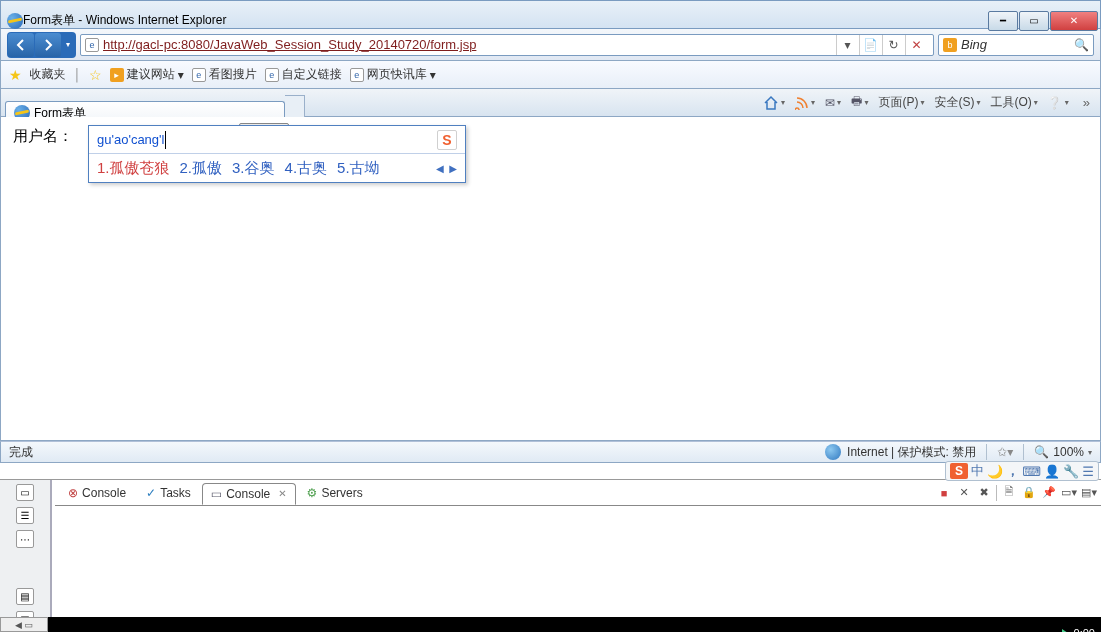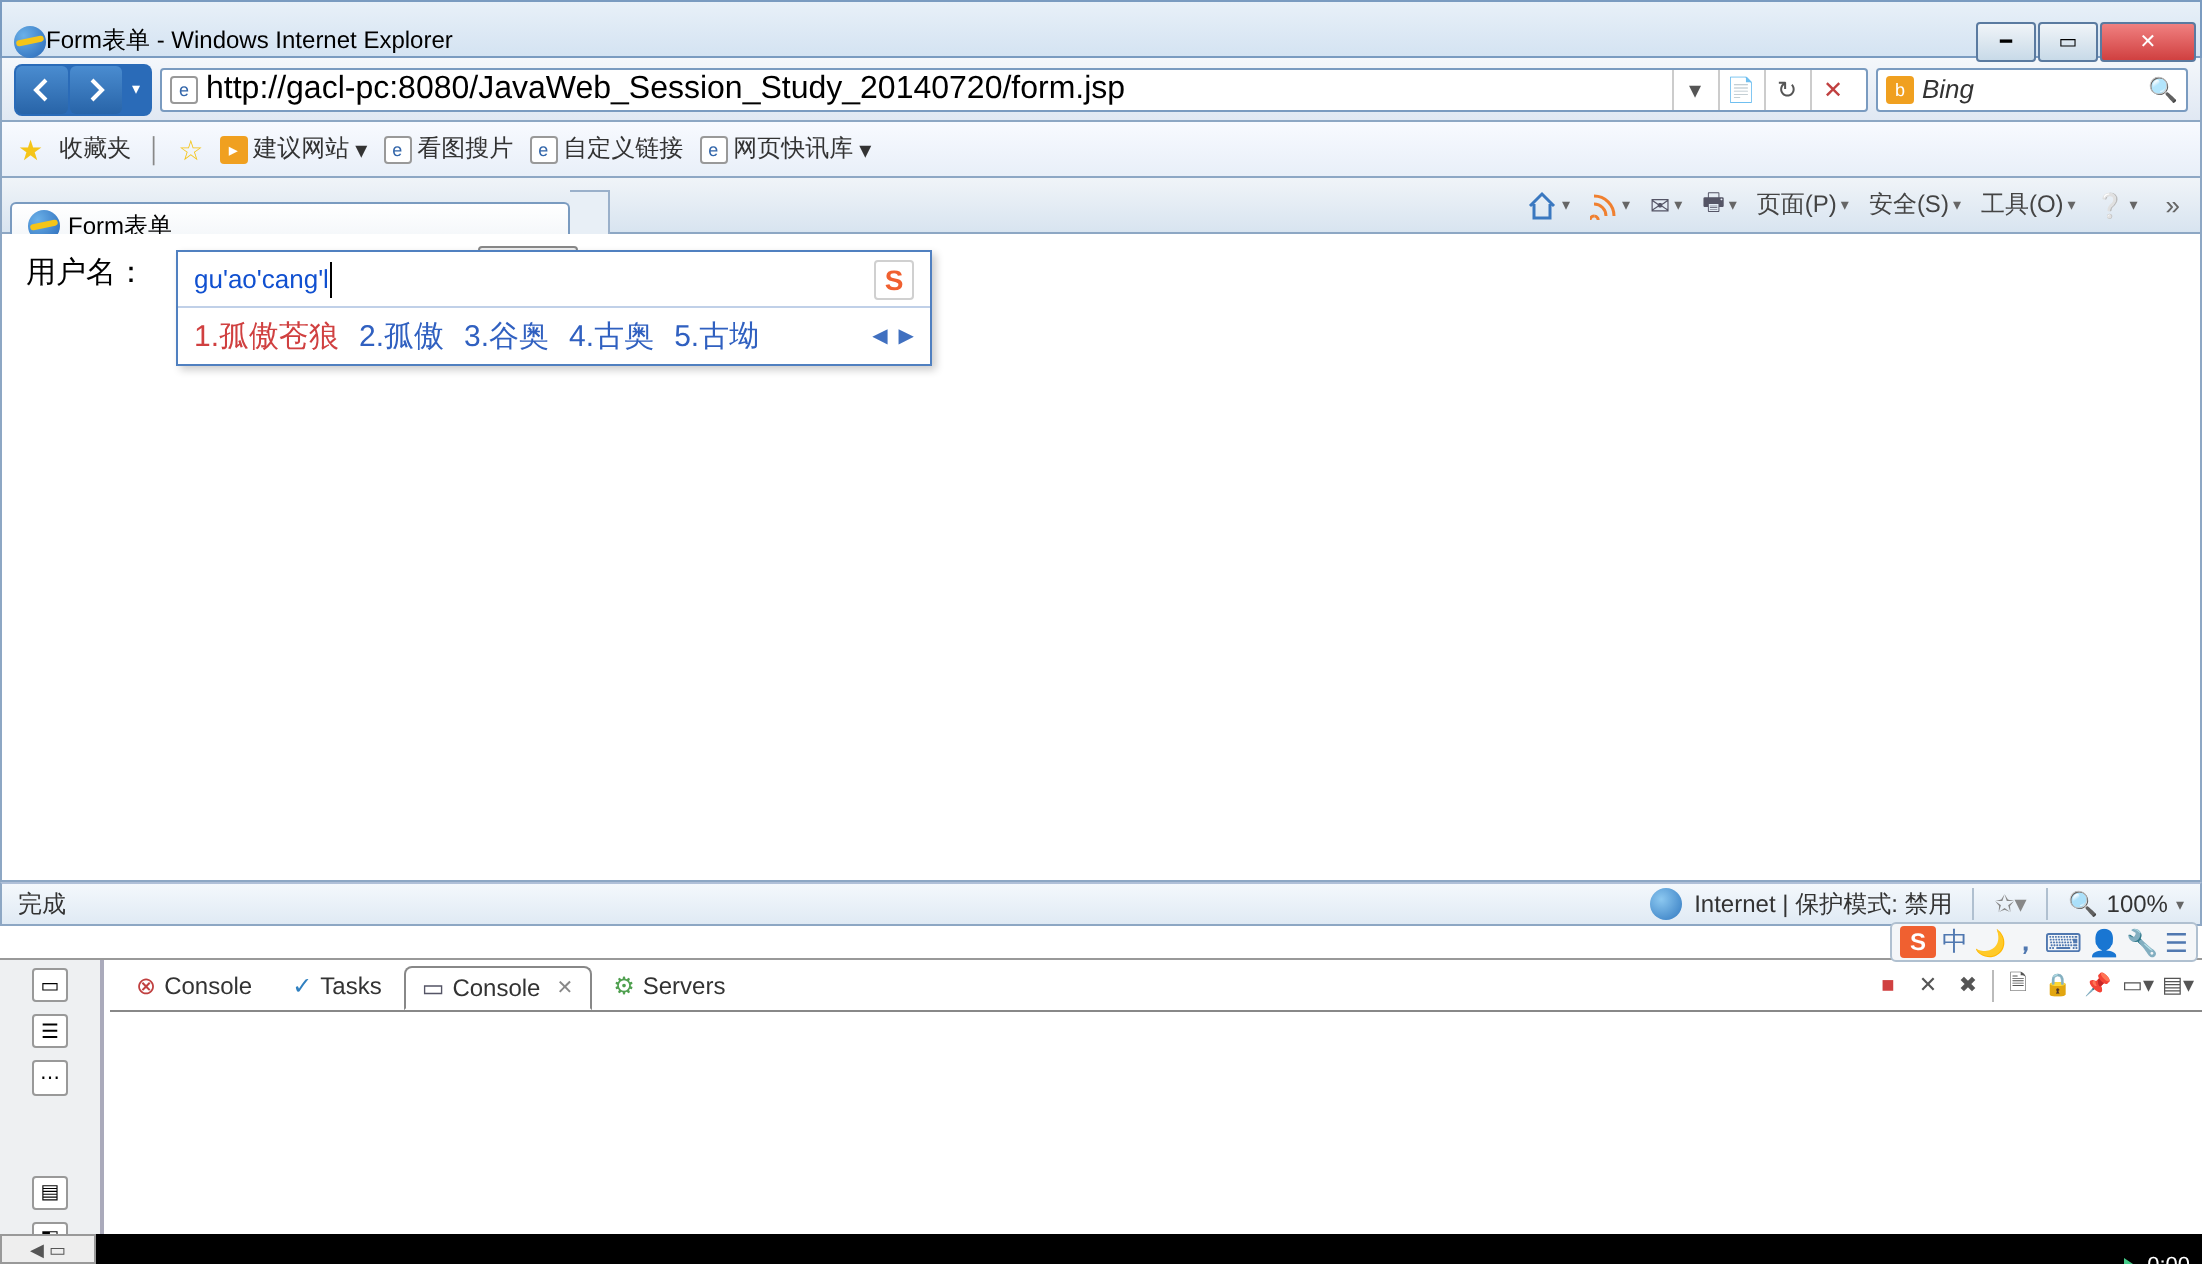--- a/index.html
+++ b/index.html
@@ -12,21 +12,21 @@
 .winbtn { width: 30px; height: 20px; border: 1px solid #5a7aa0; border-radius: 2px; display: flex; align-items: center; justify-content: center; font-size: 10px; background: linear-gradient(#f0f4f8,#c8dae8); margin-left: 1px; }
 .winbtn.close { background: linear-gradient(#f08080,#d04040); width: 48px; color: #fff; }
 
 
 .navbar { height: 32px; background: linear-gradient(#f4f7fb,#e0e8f3); border: 1px solid #8da7c4; border-top: none; display: flex; align-items: center; padding: 0 6px; gap: 4px; }
 .navbtn-group { display: flex; background: #2a6bb8; border-radius: 4px; padding: 1px; }
 .navbtn { width: 26px; height: 24px; display: flex; align-items: center; justify-content: center; color: #fff; border-radius: 3px; background: linear-gradient(#4a8cd0,#2864a8); }
 .navbtn + .navbtn { margin-left: 1px; }
 .navdrop { width: 14px; height: 24px; display: flex; align-items: center; justify-content: center; color: #fff; font-size: 8px; }
 .url-box { flex: 1; height: 22px; border: 1px solid #7a9bc0; background: #fff; display: flex; align-items: center; padding: 0 4px; border-radius: 2px; }
-.url-box input { border: none; outline: none; flex: 1; font-size: 16px; color: #000000; }
+.url-box input { border: none; outline: none; flex: 1; font-size: 13px; color: #7f1d1d; text-decoration: underline; }
 .url-right { display: flex; gap: 1px; align-items: center; padding: 0 2px; }
 .nav-icon { width: 22px; height: 20px; display: flex; align-items: center; justify-content: center; font-size: 12px; color: #555; border-left: 1px solid #ccc; }
 .search-box { width: 156px; height: 22px; border: 1px solid #7a9bc0; background: #fff; display: flex; align-items: center; padding: 0 4px; border-radius: 2px; }
 .search-box .bing { font-style: italic; color: #333; font-size: 13px; margin-left: 4px; }
 .search-box .mag { margin-left: auto; color: #555; }
 
 
 .favbar { height: 28px; background: linear-gradient(#f8faff,#e8eff8); border: 1px solid #8da7c4; border-top: none; display: flex; align-items: center; padding: 0 8px; gap: 8px; }
 .fav-item { display: flex; align-items: center; gap: 3px; font-size: 12px; color: #333; }
 .star { color: #f5c518; font-size: 14px; }

